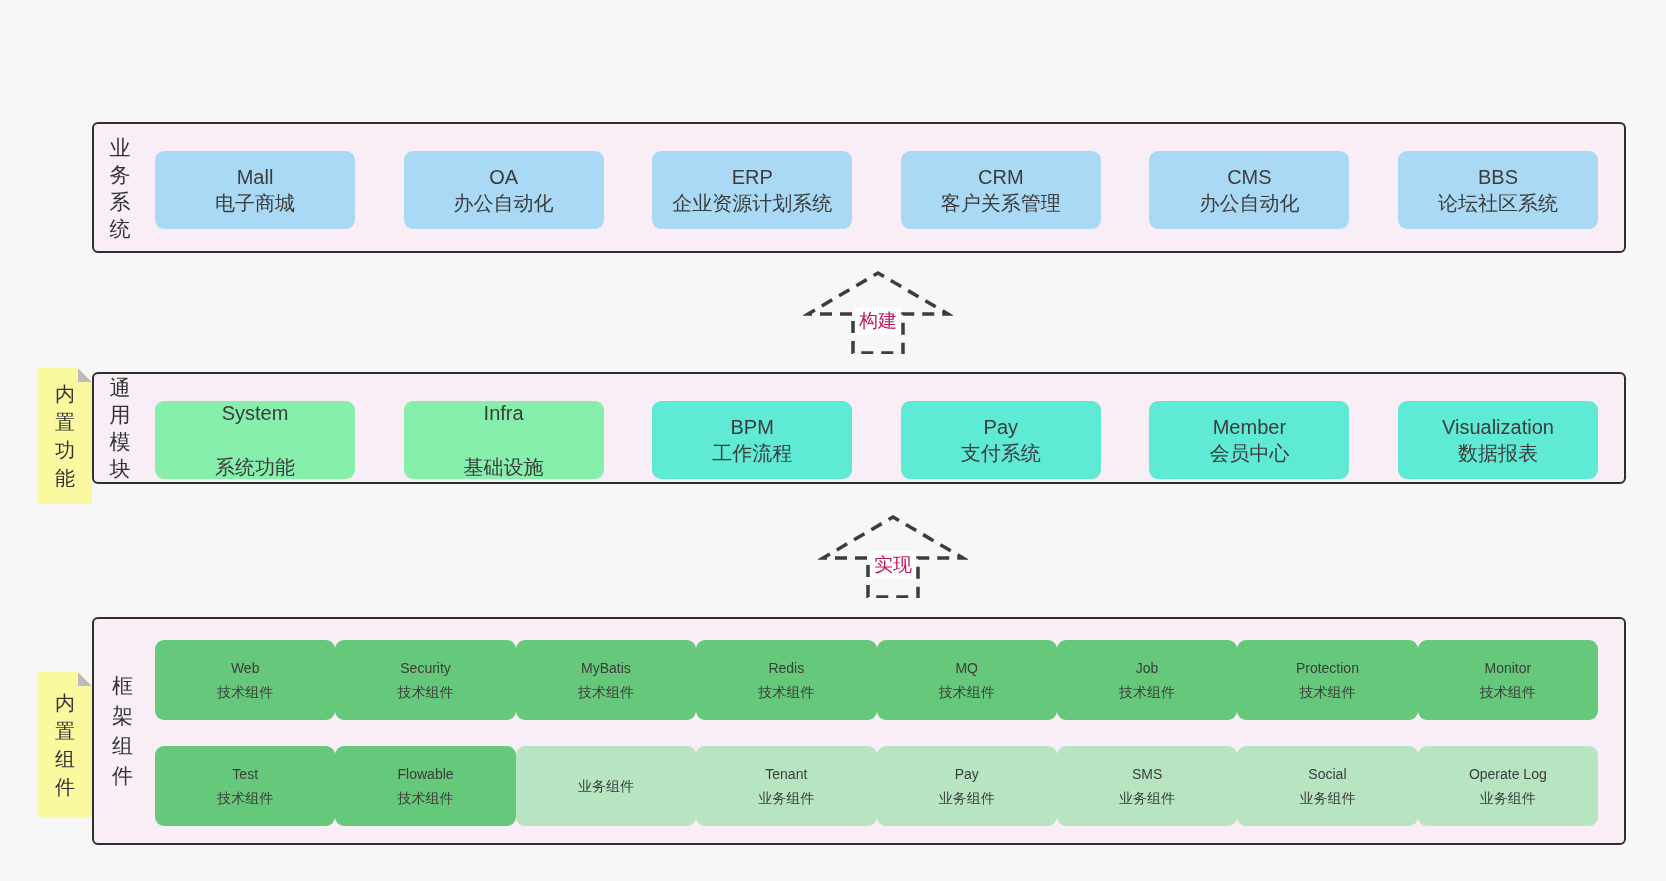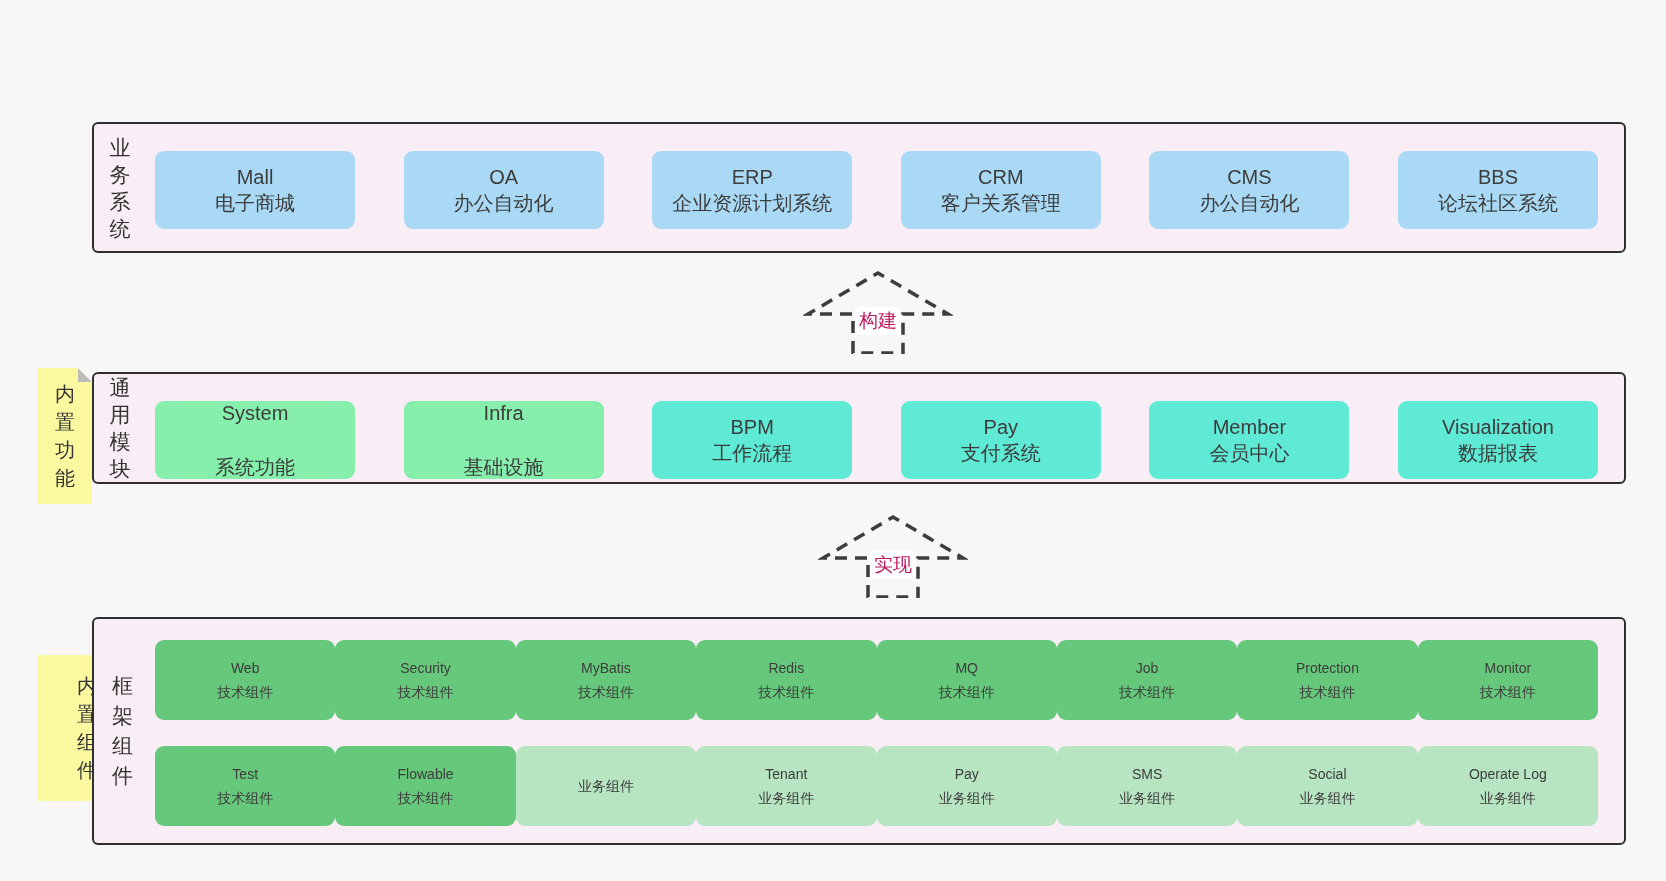--- a/index.html
+++ b/index.html
@@ -48,21 +48,21 @@
   .c-pink{background:#5eead4;}
   .c-gdark{background:#66c87a;}
   .c-glight{background:#b7e5c1;}
 
   
   .sticky{
     position:absolute;left:38px;width:54px;background:#fbf9a0;
     clip-path:polygon(0 0,calc(100% - 14px) 0,100% 14px,100% 100%,0 100%);
   }
   #sticky-1{top:368px;height:136px;}
-  #sticky-2{top:655px;height:146px;padding-left:44px;}
+  #sticky-2{top:672px;height:146px;}
   .sticky .fold{
     position:absolute;top:0;right:0;width:14px;height:14px;background:#bcbcbc;
     clip-path:polygon(0 0,100% 100%,0 100%);
   }
   .sticky .stext{
     position:absolute;top:50%;left:50%;transform:translate(-50%,-50%);
     width:24px;font-size:20px;line-height:28px;text-align:center;
     word-break:break-all;color:#333;
   }
 

